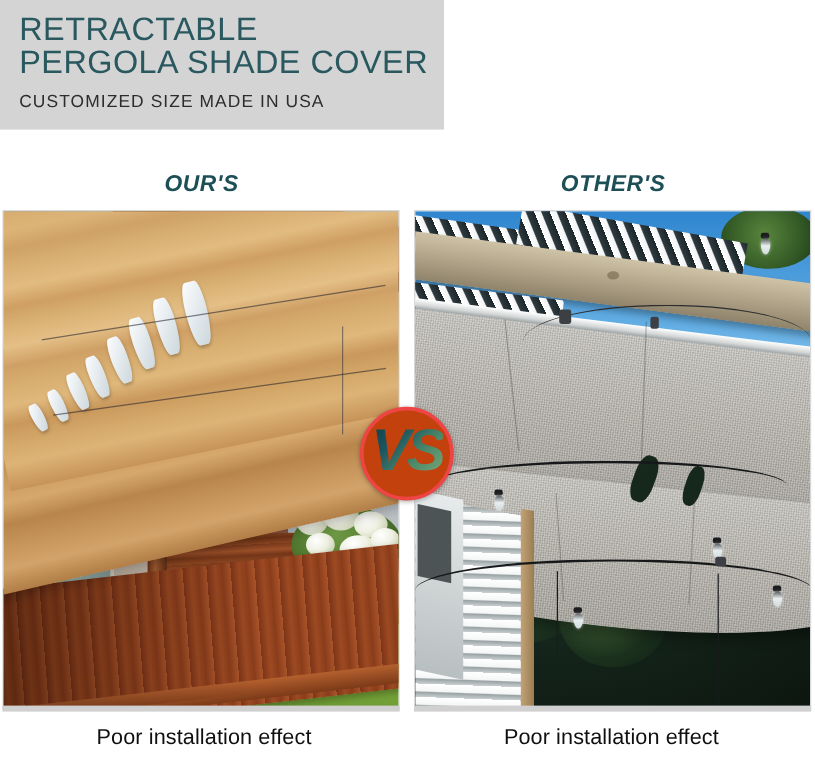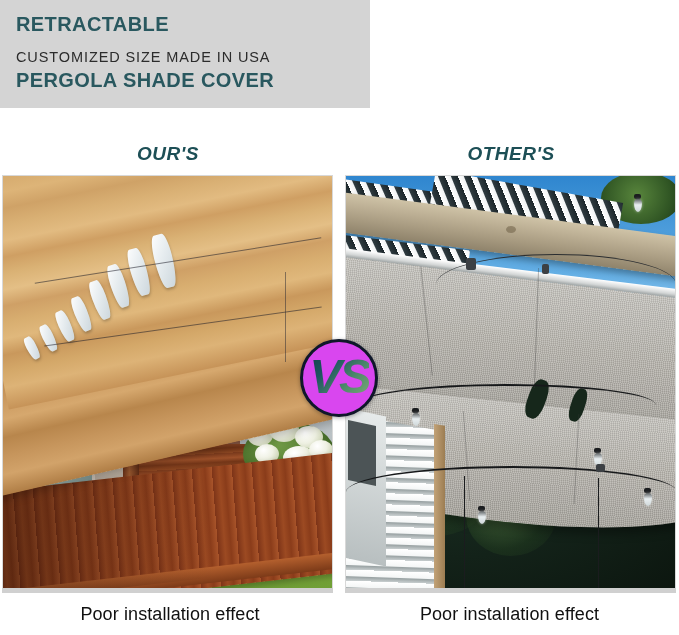--- a/index.html
+++ b/index.html
@@ -21,22 +21,22 @@
     left: 0;
     top: 0;
     width: 370px;
     height: 108px;
     background: #d4d4d4;
     box-sizing: border-box;
     padding: 11px 0 0 16px;
   }
   #headline-line1, #headline-line2 {
     color: #29585f;
-    font-weight: bold;
-    font-size: 20px;
+    font-weight: normal;
+    font-size: 27px;
     line-height: 26px;
     letter-spacing: 0.4px;
     white-space: nowrap;
   }
   #headline-line2 { margin-top: 2px; }
   #subheadline {
     margin-top: 12px;
     color: #2c2c2c;
     font-size: 14.5px;
     letter-spacing: 0.9px;
@@ -327,22 +327,22 @@
   }
 
   
   #vs-badge {
     position: absolute;
     left: 300px;
     top: 339px;
     width: 78px;
     height: 78px;
     border-radius: 50%;
-    background: #d946ef;
-    border: 3px solid #0f172a;
+    background: #c2410c;
+    border: 3px solid #ef4444;
     box-sizing: border-box;
     z-index: 40;
     display: flex;
     align-items: center;
     justify-content: center;
     box-shadow: 0 1px 4px rgba(0,0,0,.35);
   }
   #vs-text {
     font-size: 49px;
     font-weight: bold;
@@ -376,22 +376,22 @@
   #strip-right {
     position: absolute; left: 345px; top: 588px; width: 331px; height: 5px;
     background: #d0d0d0;
   }
 </style>
 </head>
 <body>
 
 <div id="header-banner">
   <div id="headline-line1">RETRACTABLE</div>
+  <div id="headline-line2">PERGOLA SHADE COVER</div>
   <div id="subheadline">CUSTOMIZED SIZE MADE IN USA</div>
-  <div id="headline-line2">PERGOLA SHADE COVER</div>
 </div>
 
 <div class="col-label" id="label-ours">OUR'S</div>
 <div class="col-label" id="label-others">OTHER'S</div>
 
 <div class="photo" id="photo-left">
   <div class="layer sky"></div>
 
   <div class="layer smallroof"></div>
   <div class="layer smallhouse"></div>

